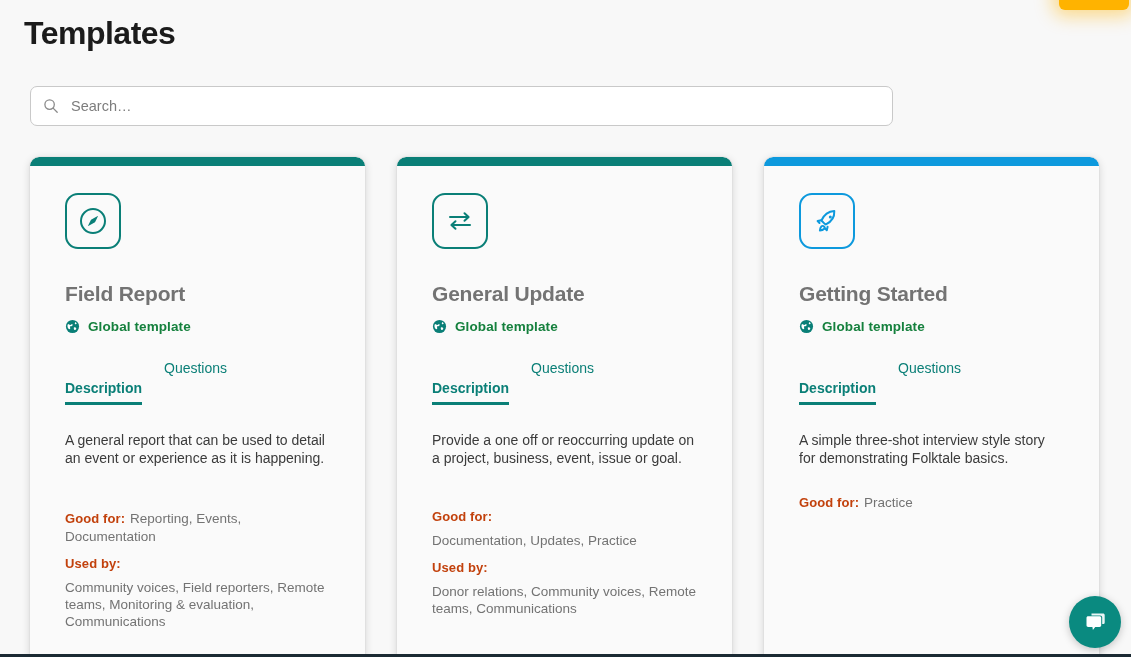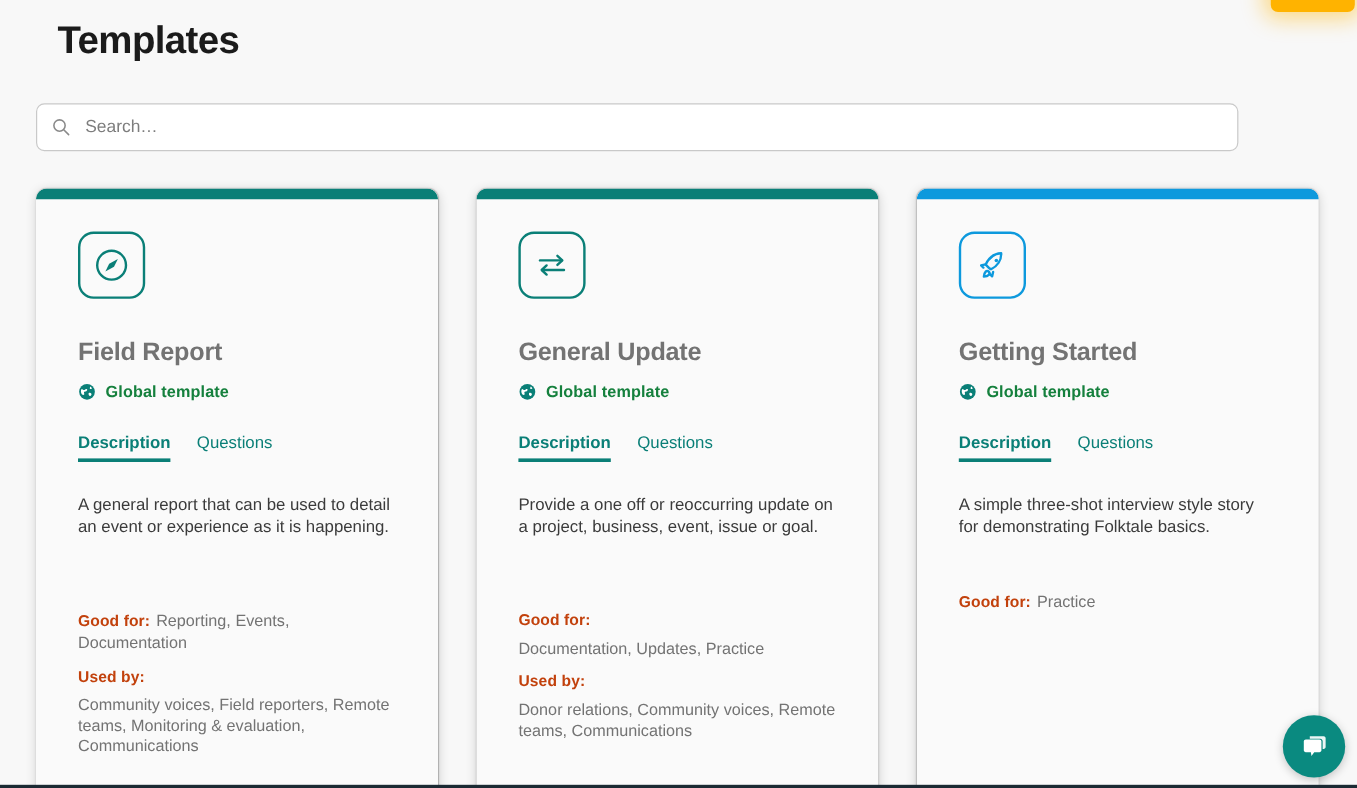--- a/index.html
+++ b/index.html
@@ -38,36 +38,36 @@
     width: 70px;
     height: 34px;
     border-radius: 6px;
     background: #ffb300;
     box-shadow: 0 0 18px 6px rgba(255,179,0,0.45);
   }
 
   
   .page-title {
     position: absolute;
-    left: 48px;
+    left: 24px;
     top: 12px;
     font-size: 32px;
     font-weight: bold;
     letter-spacing: -0.5px;
     color: #1b1b1b;
     line-height: 42px;
     margin: 0;
   }
 
   
   .search-bar {
     position: absolute;
     left: 30px;
     top: 86px;
-    width: 1002px;
+    width: 863px;
     height: 40px;
     box-sizing: border-box;
     background: #ffffff;
     border: 1px solid #c9c9c9;
     border-radius: 7px;
     display: flex;
     align-items: center;
     padding: 0 12px;
   }
   .search-icon {
@@ -161,20 +161,21 @@
   }
   .tab {
     font-size: 14px;
     color: #0a7f77;
     padding-bottom: 9px;
     position: relative;
     line-height: 16px;
   }
   .tab.active {
     font-weight: bold;
+    margin-top: 20px;
   }
   .tab.active::after {
     content: "";
     position: absolute;
     left: 0;
     right: 0;
     bottom: 0;
     height: 3px;
     background: #0a7f77;
   }

